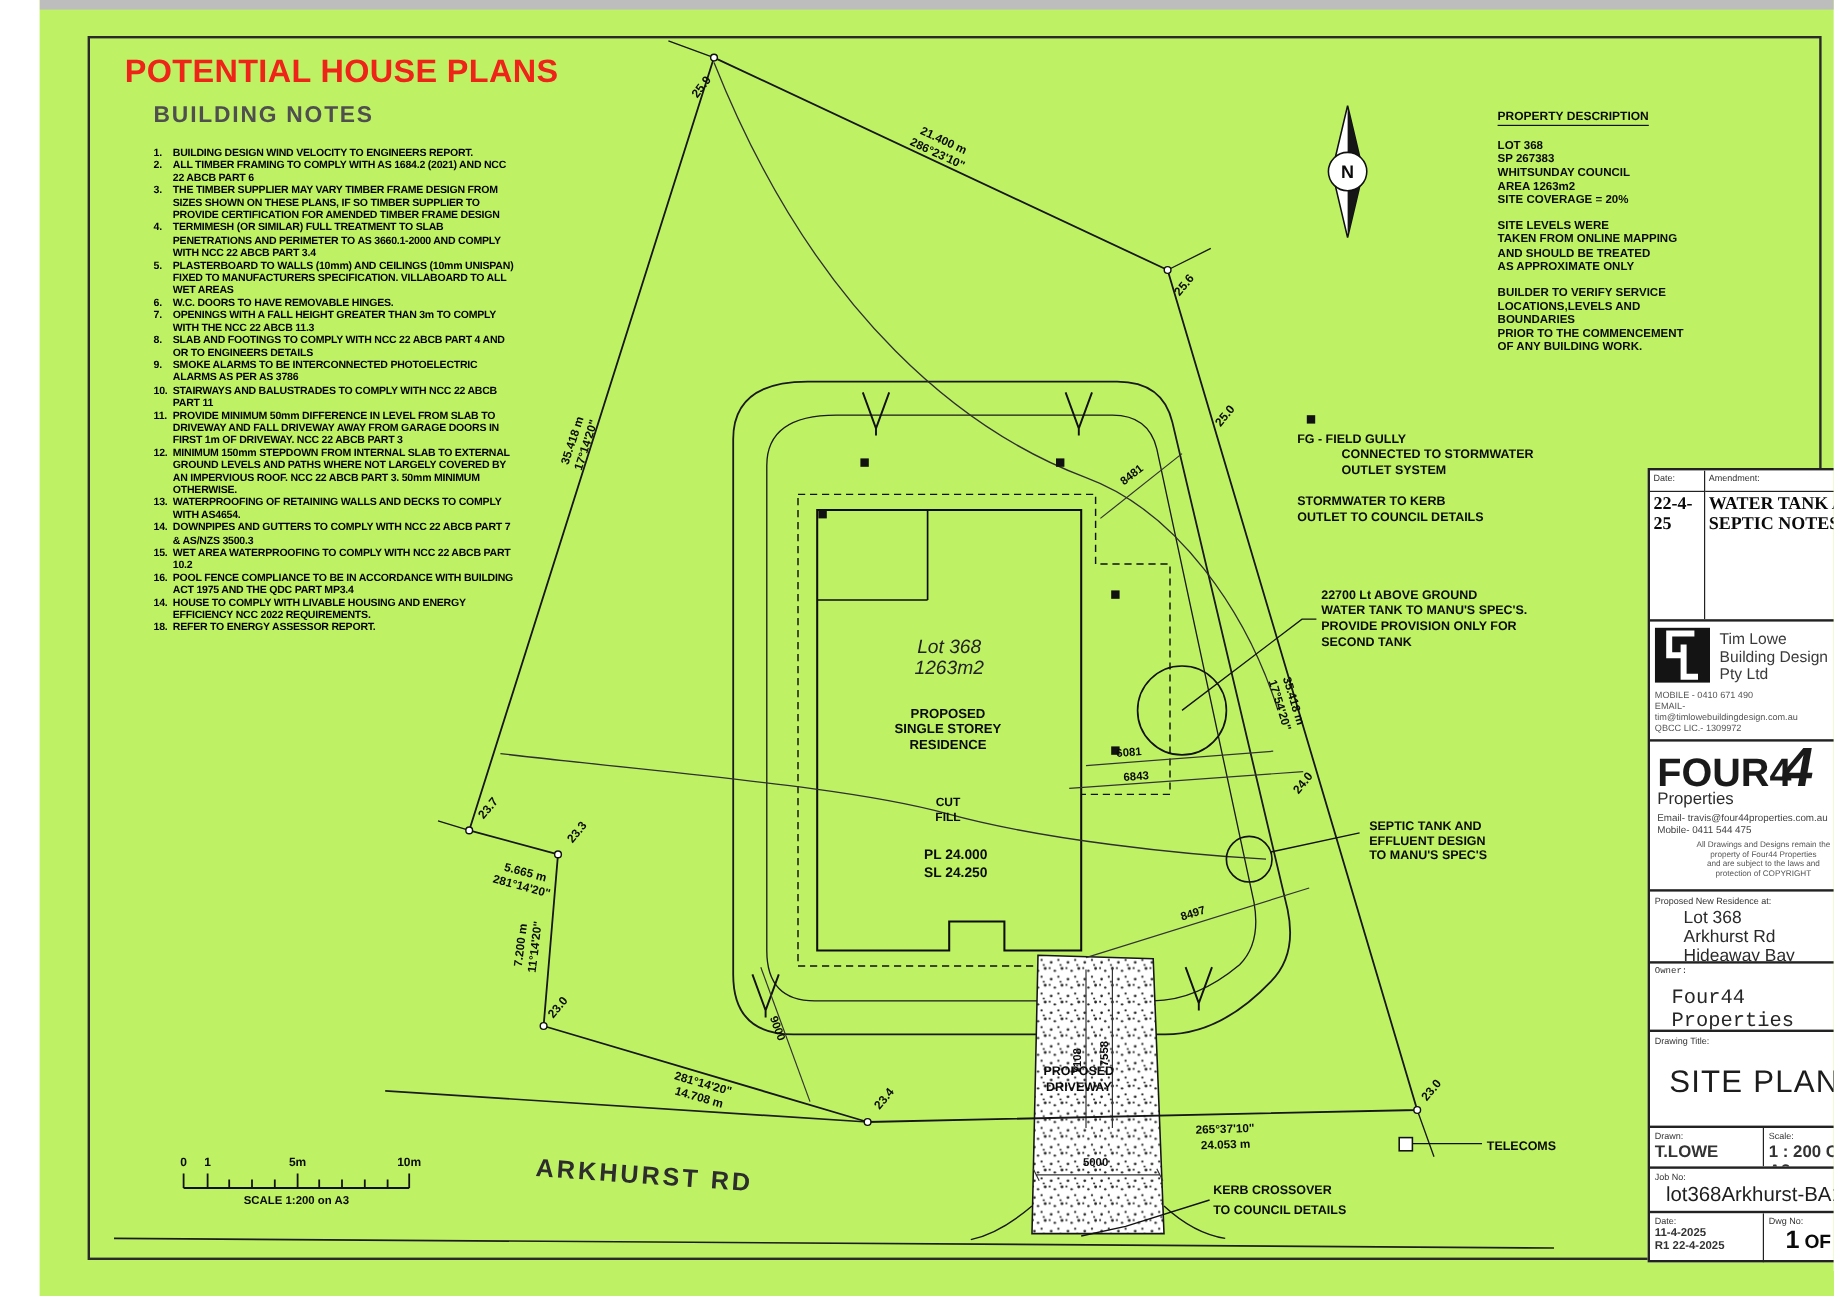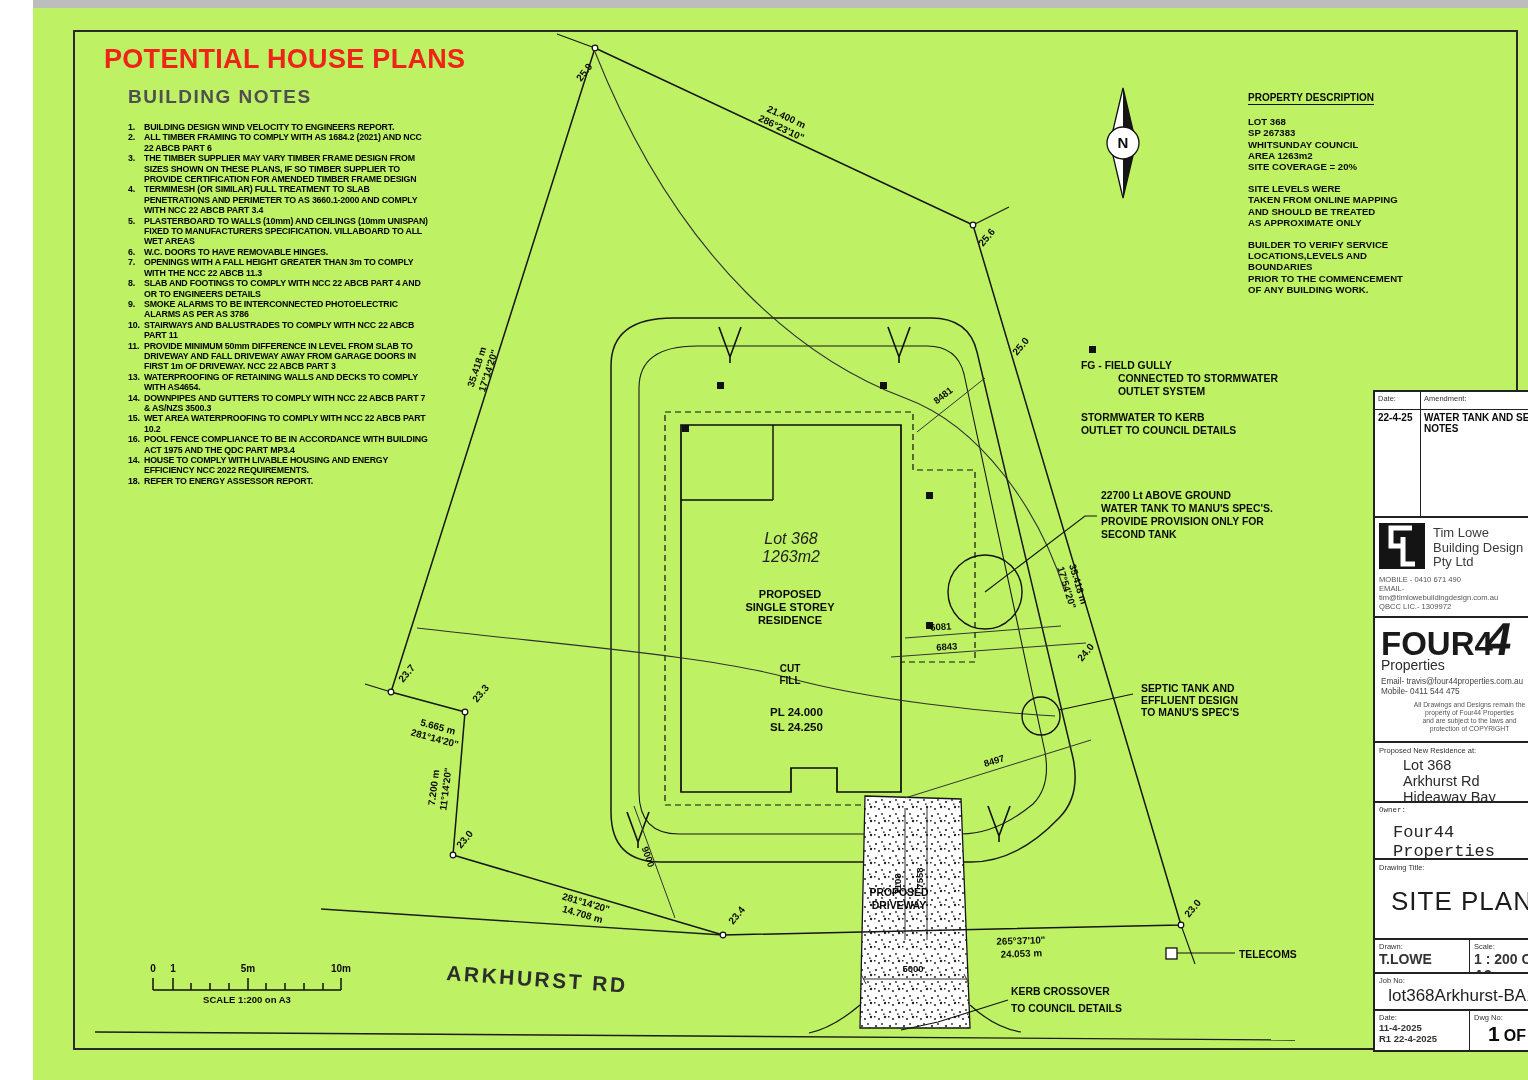--- a/index.html
+++ b/index.html
@@ -24,21 +24,21 @@
   .prop-gap{height:11px;}
   
   .tb{position:absolute;left:1340px;top:390px;width:193px;height:662px;
       border:2px solid #222;box-sizing:border-box;background:#fff;}
   .tb-sec{border-bottom:2px solid #222;box-sizing:border-box;position:relative;overflow:hidden;}
   .tb-label{font-size:7.5px;color:#333;font-weight:normal;}
   .tb-amend{height:126px;display:grid;grid-template-columns:46px 1fr;grid-template-rows:18px 1fr;}
   .tb-amend > div{border-right:1.5px solid #222;border-bottom:1.5px solid #222;padding:2px 3px;box-sizing:border-box;}
   .tb-amend > div:nth-child(2n){border-right:none;}
   .tb-amend > div:nth-child(3),.tb-amend > div:nth-child(4){border-bottom:none;}
-  .tb-amend-val{font-size:10px;font-weight:bold;}
+  .tb-amend-val{font-size:15px;font-weight:bold;font-family:Liberation Serif, serif;}
   .tb-firm{height:100px;padding:5px 4px;}
   .firm-top{display:flex;gap:8px;}
   .firm-logo{width:46px;height:46px;flex:none;}
   .firm-name{font-size:13px;line-height:14.5px;color:#3a3a3a;padding-top:3px;}
   .firm-contact{font-size:7.6px;line-height:9px;color:#555;margin-top:5px;}
   .tb-four{height:125px;padding:4px 6px;}
   .four-brand{font-size:33px;font-weight:bold;color:#1a1a1a;line-height:34px;white-space:nowrap;}
   .big4{font-size:46px;display:inline-block;margin-left:-7px;transform:skewX(-10deg);}
   .four-sub{font-size:14px;color:#2c2c2c;margin-top:-4px;}
   .four-contact{font-size:8.2px;color:#444;line-height:9.6px;margin-top:4px;}
@@ -134,20 +134,24 @@
       <div class="note-row">
         <span class="note-num">10.</span>
         <span class="note-text">STAIRWAYS AND BALUSTRADES TO COMPLY WITH NCC 22 ABCB PART 11</span>
       </div>
 
       <div class="note-row">
         <span class="note-num">11.</span>
         <span class="note-text">PROVIDE MINIMUM 50mm DIFFERENCE IN LEVEL FROM SLAB TO DRIVEWAY AND FALL DRIVEWAY AWAY FROM GARAGE DOORS IN FIRST 1m OF DRIVEWAY. NCC 22 ABCB PART 3</span>
       </div>
 
+      <div class="note-row">
+        <span class="note-num">12.</span>
+        <span class="note-text">MINIMUM 150mm STEPDOWN FROM INTERNAL SLAB TO EXTERNAL GROUND LEVELS AND PATHS WHERE NOT LARGELY COVERED BY AN IMPERVIOUS ROOF. NCC 22 ABCB PART 3. 50mm MINIMUM OTHERWISE.</span>
+      </div>
 
       <div class="note-row">
         <span class="note-num">13.</span>
         <span class="note-text">WATERPROOFING OF RETAINING WALLS AND DECKS TO COMPLY WITH AS4654.</span>
       </div>
 
       <div class="note-row">
         <span class="note-num">14.</span>
         <span class="note-text">DOWNPIPES AND GUTTERS TO COMPLY WITH NCC 22 ABCB PART 7 &amp; AS/NZS 3500.3</span>
       </div>

